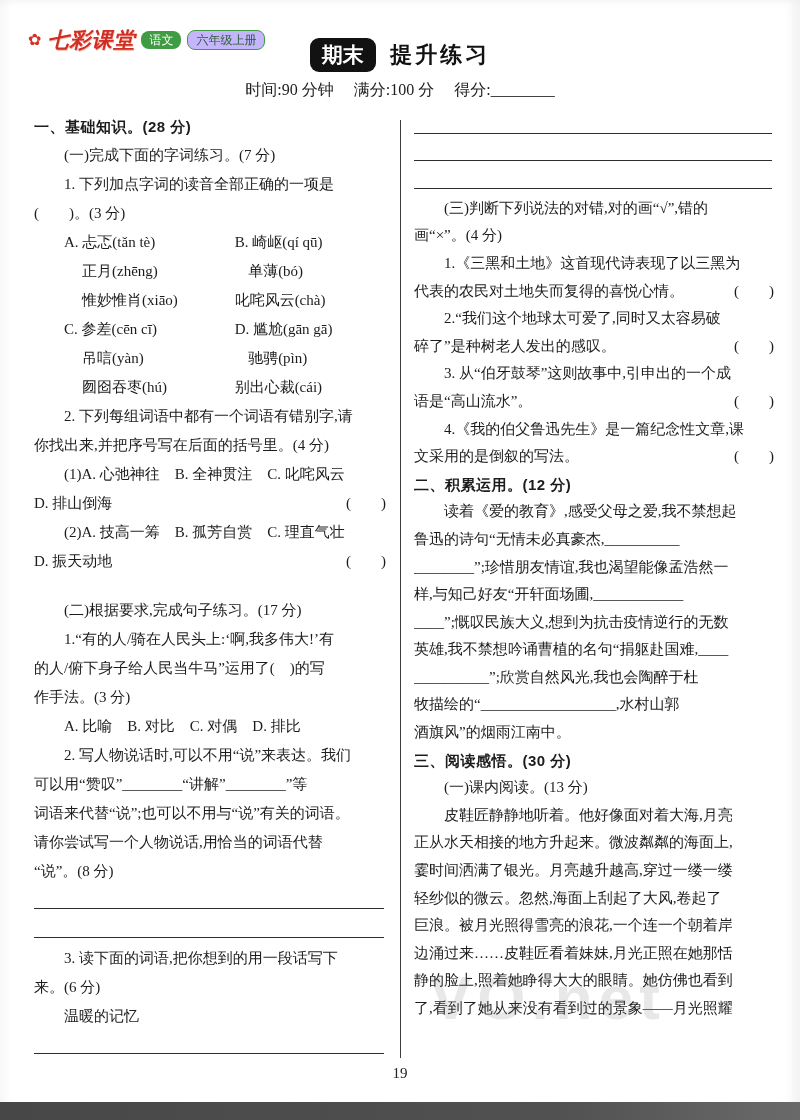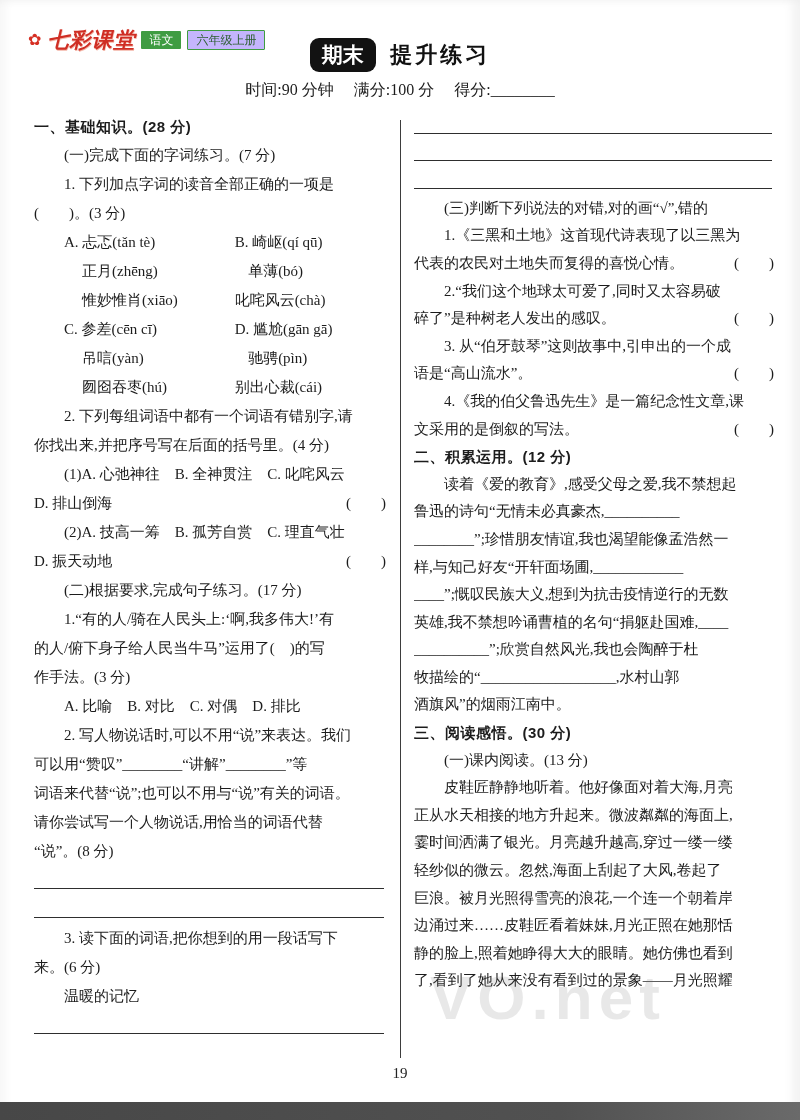--- a/index.html
+++ b/index.html
@@ -10,21 +10,21 @@
     font-family:"Liberation Serif","DejaVu Serif",serif;
     color:#1c1c1c;
     box-shadow: inset -8px 0 10px rgba(0,0,0,0.05), inset 6px 0 8px rgba(0,0,0,0.03);
   }
   
   .logo-row { position:absolute; top:26px; left:28px; display:flex; align-items:center; gap:6px;
               font-family:"Liberation Sans","DejaVu Sans",sans-serif; }
   .logo-flower { color:#d62f23; font-size:16px; line-height:1; }
   .logo-text { color:#cf2e24; font-weight:bold; font-style:italic; font-size:21px; letter-spacing:1px;
                text-shadow:0.5px 0.5px 0 #f4b7a9; }
-  .badge { font-size:12px; line-height:1; padding:3px 8px; border-radius:1px; white-space:nowrap; }
+  .badge { font-size:12px; line-height:1; padding:3px 8px; border-radius:8px; white-space:nowrap; }
   .badge-green { background:#3f9c42; color:#fff; }
   .badge-outline { border:1.5px solid #3f9c42; color:#2b5d2e; background:#c4b5fd; }
   .title-row { position:absolute; top:38px; left:0; width:100%; text-align:center;
                font-family:"Liberation Sans","DejaVu Sans",sans-serif; }
   .title-badge { display:inline-block; background:#121212; color:#fff; font-weight:700;
                  font-size:21px; padding:3px 12px; border-radius:9px; vertical-align:middle; }
   .title-text { display:inline-block; font-size:22px; font-weight:800; letter-spacing:3px;
                 margin-left:10px; vertical-align:middle; color:#111; }
   .meta-row { position:absolute; top:80px; left:0; width:100%; text-align:center; font-size:16px; }
   .meta-row span.meta-item { margin:0 8px; }
@@ -107,21 +107,21 @@
         <div class="ln t" style="padding-left: 2em;">(1)A. 心弛神往　B. 全神贯注　C. 叱咤风云</div>
         <div class="ln lr">
           <span>D. 排山倒海</span>
           <span>(　　)</span>
         </div>
         <div class="ln t" style="padding-left: 2em;">(2)A. 技高一筹　B. 孤芳自赏　C. 理直气壮</div>
         <div class="ln lr">
           <span>D. 振天动地</span>
           <span>(　　)</span>
         </div>
-        <div class="ln t" style="padding-left: 2em;">(二)根据要求,完成句子练习。(17 分)</div>
+        <div class="ln t" style="padding-left: 2em; margin-top: 20px;">(二)根据要求,完成句子练习。(17 分)</div>
         <div class="ln t" style="padding-left: 2em;">1.“有的人/骑在人民头上:‘啊,我多伟大!’有</div>
         <div class="ln t">的人/俯下身子给人民当牛马”运用了(　)的写</div>
         <div class="ln t">作手法。(3 分)</div>
         <div class="ln t" style="padding-left: 2em;">A. 比喻　B. 对比　C. 对偶　D. 排比</div>
         <div class="ln t" style="padding-left: 2em;">2. 写人物说话时,可以不用“说”来表达。我们</div>
         <div class="ln t">可以用“赞叹”________“讲解”________”等</div>
         <div class="ln t">词语来代替“说”;也可以不用与“说”有关的词语。</div>
         <div class="ln t">请你尝试写一个人物说话,用恰当的词语代替</div>
         <div class="ln t">“说”。(8 分)</div>
         <div class="ln r"></div>
@@ -130,20 +130,21 @@
         <div class="ln t">来。(6 分)</div>
         <div class="ln t" style="padding-left: 2em;">温暖的记忆</div>
         <div class="ln r"></div>
       </div>
     <div class="divider"></div>
     <div class="col col-right" style="--lh:27.6px">
         <div class="ln r"></div>
         <div class="ln r"></div>
         <div class="ln r"></div>
         <div class="ln t" style="padding-left: 2em;">(三)判断下列说法的对错,对的画“√”,错的</div>
+        <div class="ln t">画“×”。(4 分)</div>
         <div class="ln t" style="padding-left: 2em;">1.《三黑和土地》这首现代诗表现了以三黑为</div>
         <div class="ln lr">
           <span>代表的农民对土地失而复得的喜悦心情。</span>
           <span>(　　)</span>
         </div>
         <div class="ln t" style="padding-left: 2em;">2.“我们这个地球太可爱了,同时又太容易破</div>
         <div class="ln lr">
           <span>碎了”是种树老人发出的感叹。</span>
           <span>(　　)</span>
         </div>

